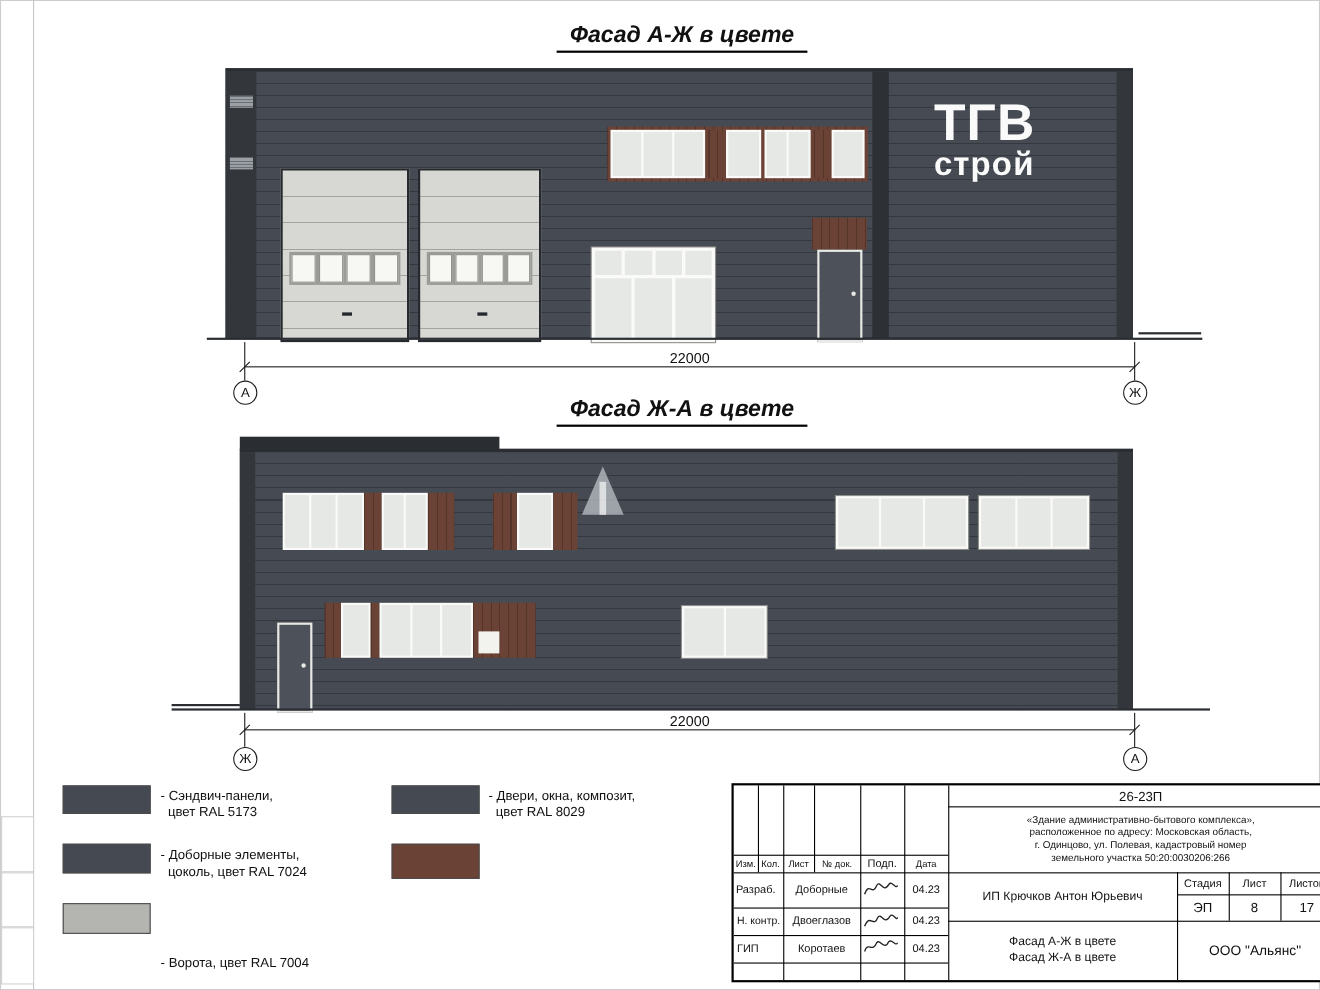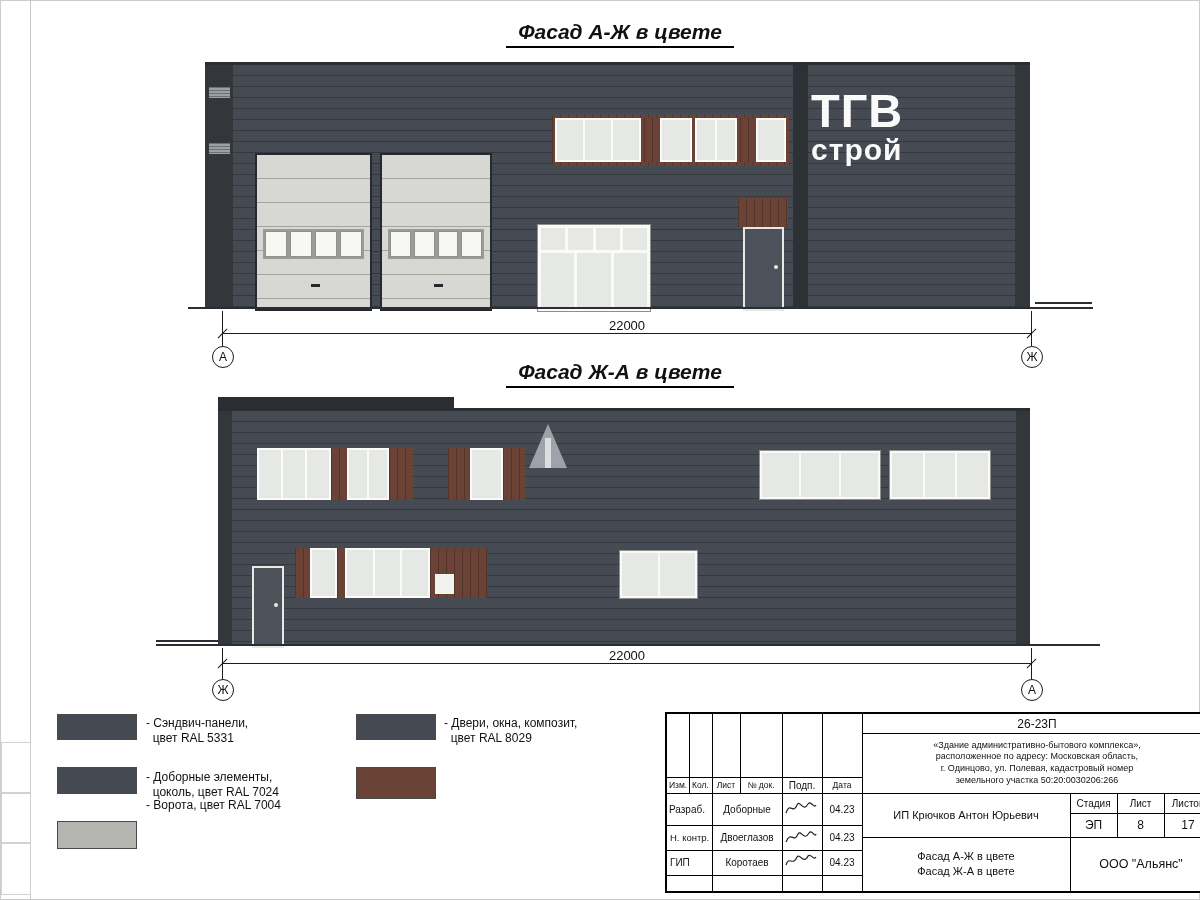--- a/index.html
+++ b/index.html
@@ -46,21 +46,21 @@
   .pane { flex:1; background:#e6e8e6; min-width:0; }
 
   .bigwin { position:absolute; background:#fafaf8; padding:3px; box-sizing:border-box; display:flex; flex-direction:column; gap:3px; box-shadow:0 0 0 1px #8e8e8b; }
   .bigwin .row { display:flex; gap:3px; }
   .bigwin .row.top { height:22px; }
   .bigwin .row.rest { flex:1; }
 
   .door { position:absolute; background:#4d525a; border:2px solid #e8e8e5; box-sizing:border-box; }
   .door .knob { position:absolute; right:4px; top:45%; width:4px; height:4px; background:#e8e8e5; border-radius:50%; }
 
-  .brand { position:absolute; color:#fafafa; font-weight:bold; line-height:0.95; }
+  .brand { position:absolute; color:#fafafa; font-weight:bold; line-height:0.95;margin-left:38px; }
   .brand .b1 { font-size:47px; letter-spacing:1px; }
   .brand .b2 { font-size:30px; letter-spacing:1px; margin-top:2px; }
 
   .ground { position:absolute; height:2px; background:#2a2d32; }
 
   .dimline { position:absolute; height:1px; background:#1c1c1c; }
   .witness { position:absolute; width:1px; background:#1c1c1c; }
   .tick { position:absolute; width:13px; height:1px; background:#1c1c1c; transform:rotate(-45deg); }
   .dimlabel { position:absolute; transform:translateX(-50%); font-size:13px; }
   .axis-circle { position:absolute; width:20px; height:20px; border:1px solid #1c1c1c; border-radius:50%; background:#fff;
@@ -272,28 +272,28 @@
   <div class="dimlabel" style="left:627px;top:648px;">22000</div>
   <div class="axis-circle" style="left:212px;top:679px;">
     <span>Ж</span>
   </div>
   <div class="axis-circle" style="left:1021px;top:679px;">
     <span>А</span>
   </div>
 
   <div class="swatch" style="left:57px;top:714px;width:80px;height:26px;background:#454a52;"></div>
   <div class="legend-label" style="left:146px;top:716px;">- Сэндвич-панели,
-  цвет RAL 5331</div>
+  цвет RAL 5173</div>
 
   <div class="swatch" style="left:57px;top:767px;width:80px;height:27px;background:#454a52;"></div>
   <div class="legend-label" style="left:146px;top:770px;">- Доборные элементы,
   цоколь, цвет RAL 7024</div>
 
   <div class="swatch" style="left:57px;top:821px;width:80px;height:28px;background:#b4b4b1;"></div>
-  <div class="legend-label" style="left:146px;top:798px;">- Ворота, цвет RAL 7004</div>
+  <div class="legend-label" style="left:146px;top:868px;">- Ворота, цвет RAL 7004</div>
 
   <div class="swatch" style="left:356px;top:714px;width:80px;height:26px;background:#454a52;"></div>
   <div class="legend-label" style="left:444px;top:716px;">- Двери, окна, композит,
   цвет RAL 8029</div>
 
   <div class="swatch" style="left:356px;top:767px;width:80px;height:32px;background:#6b4336;"></div>
 
   <div class="tb">
 
     <div class="vline" style="left:195px;top:0;height:177px;"></div>

